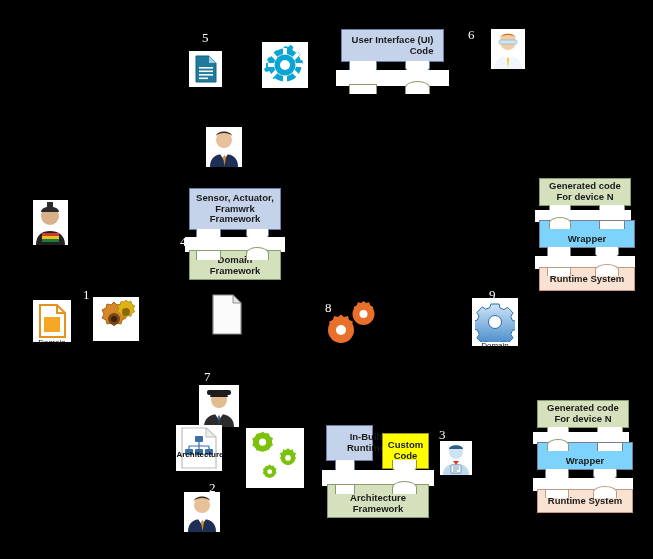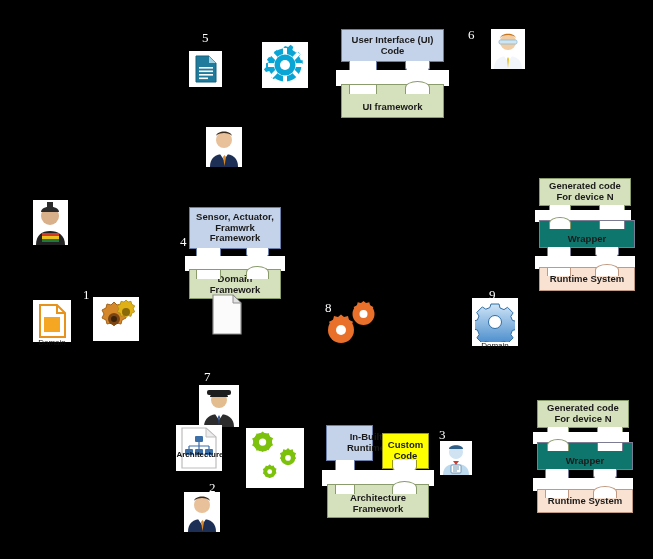--- a/index.html
+++ b/index.html
@@ -11,21 +11,21 @@
   .callout{position:absolute;color:#fff;font-size:13px;line-height:1;
            font-family:"Liberation Serif",serif;}
 
   
   .stack{position:absolute;}
   .piece{position:relative;box-sizing:border-box;border:1px solid #5b6b8c;
          display:flex;align-items:center;justify-content:center;text-align:center;
          font-size:9.5px;line-height:1.15;color:#1a1a1a;font-weight:bold;}
   .piece.blue{background:#c5d3ea;border-color:#6a7fa8;}
   .piece.green{background:#d5e0bc;border-color:#8a9b6c;}
-  .piece.grey{background:#0f766e;border-color:#7b7b94;}
+  .piece.grey{background:#7dd3fc;border-color:#7b7b94;}
   .piece.peach{background:#fae2d2;border-color:#c09a82;}
   .piece.yellow{background:#ffff00;border-color:#9a9a20;margin-top:8px;}
 
   
   .bar{position:absolute;background:#ffffff;}
 
   
   .tab-rect{position:absolute;background:#ffffff;border:1px solid #6a7fa8;
             border-top:none;box-sizing:border-box;}
   .tab-rect.g{border-color:#8a9b6c;}
@@ -59,39 +59,36 @@
   <div class="callout" style="left:180px;top:235px;">4</div>
   <div class="callout" style="left:202px;top:31px;">5</div>
   <div class="callout" style="left:468px;top:28px;">6</div>
   <div class="callout" style="left:204px;top:370px;">7</div>
   <div class="callout" style="left:325px;top:301px;">8</div>
   <div class="callout" style="left:489px;top:288px;">9</div>
 
   <div class="stack" style="left:336px;top:29px;width:113px;height:89px;">
 
     <div class="piece blue" style="position:absolute;left:5px;top:0;width:103px;height:33px;">
-      <span style="display:block;">
+      <span style="display:block;text-align:right;">
         <span>User Interface (UI)</span><br>
         <span>Code</span>
       </span>
     </div>
 
     <div class="tab-rect" style="left:13px;top:32px;width:28px;height:11px;"></div>
     <div class="tab-round" style="left:69px;top:32px;width:25px;height:13px;"></div>
 
     <div class="bar" style="left:0;top:41px;width:113px;height:16px;"></div>
 
-    <div class="piece green" style="position:absolute;left:5px;top:55px;width:103px;height:34px;align-items:flex-end;padding-bottom:4px;">
-      <span>UI framework</span>
-    </div>
     <div class="notch-up-rect" style="left:13px;top:55px;width:28px;height:10px;"></div>
     <div class="notch-up-round" style="left:69px;top:52px;width:25px;height:13px;"></div>
   </div>
 
-  <div class="stack" style="left:185px;top:188px;width:100px;height:92px;margin-top:19px;">
+  <div class="stack" style="left:185px;top:188px;width:100px;height:92px;">
     <div class="piece blue" style="position:absolute;left:4px;top:0;width:92px;height:42px;">
       <span style="display:block;">
         <span>Sensor, Actuator,</span><br>
         <span>Framwrk</span><br>
         <span>Framework</span>
       </span>
     </div>
     <div class="tab-rect" style="left:11px;top:41px;width:25px;height:11px;"></div>
     <div class="tab-round" style="left:61px;top:41px;width:23px;height:12px;"></div>
     <div class="bar" style="left:0;top:49px;width:100px;height:15px;"></div>

